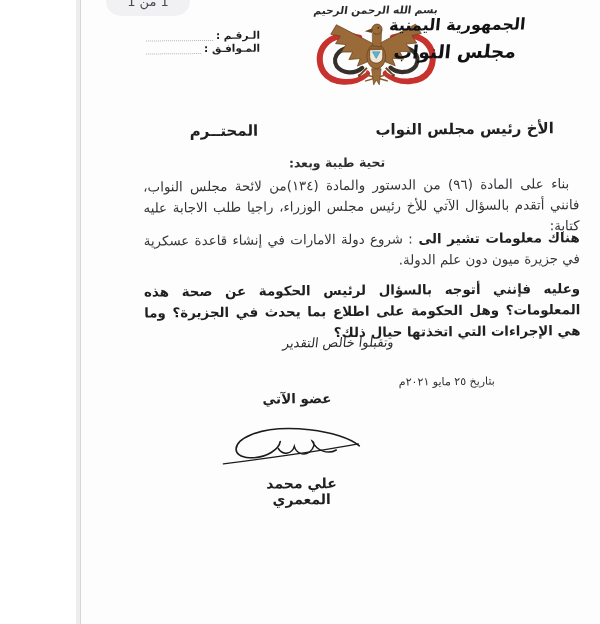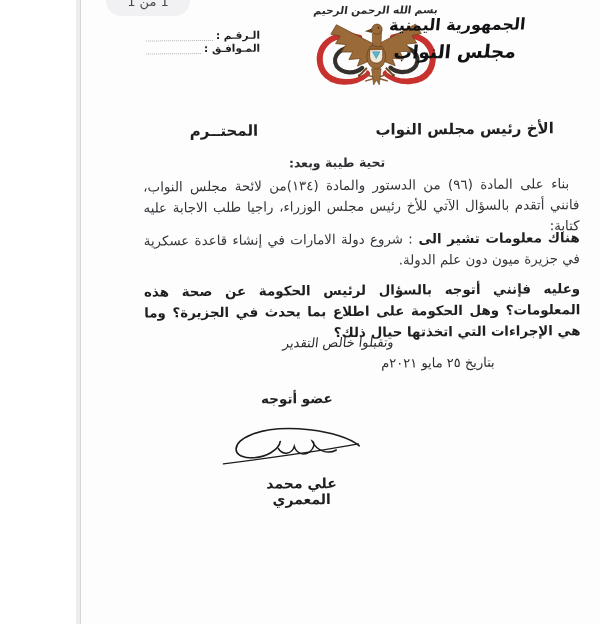--- a/index.html
+++ b/index.html
@@ -49,21 +49,21 @@
   .para{position:absolute;right:20px;left:68px;font-size:13.4px;line-height:20.8px;
         text-align:justify;text-align-last:right;color:var(--ink-soft);}
   .p1{top:176px;text-indent:10px;}
   .p2{top:230px;}
   .p2 b{color:var(--ink);}
   .p3{top:281px;font-weight:bold;color:var(--ink);}
 
   .closing{position:absolute;left:0;right:0;top:335px;text-align:center;font-size:13px;
            color:#2b2b2f;transform:skewX(-7deg);}
 
-  .date-line{position:absolute;right:106px;top:356px;font-size:13px;color:#2e2e32;text-align:right;}
+  .date-line{position:absolute;right:106px;top:376px;font-size:11px;color:#2e2e32;text-align:right;}
 
   .sig-title{position:absolute;left:166px;top:390px;width:108px;text-align:center;
              font-size:13.5px;font-weight:bold;color:var(--ink);}
   .signature{position:absolute;left:142px;top:412px;}
   .sig-name{position:absolute;left:158px;top:475px;width:132px;text-align:center;
             font-size:14px;font-weight:bold;color:var(--ink);}
 </style>
 </head>
 <body>
 
@@ -131,21 +131,21 @@
     <p class="para p1">بناء على المادة (٩٦) من الدستور والمادة (١٣٤)من لائحة مجلس النواب، فانني أتقدم بالسؤال الآتي للأخ رئيس مجلس الوزراء، راجيا طلب الاجابة عليه كتابة:</p>
 
     <p class="para p2"><b>هناك معلومات تشير الى </b><span>: شروع دولة الامارات في إنشاء قاعدة عسكرية في جزيرة ميون دون علم الدولة.</span></p>
 
     <p class="para p3">وعليه فإنني أتوجه بالسؤال لرئيس الحكومة عن صحة هذه المعلومات؟ وهل الحكومة على اطلاع بما يحدث في الجزيرة؟ وما هي الإجراءات التي اتخذتها حيال ذلك؟</p>
 
     <div class="closing">وتقبلوا خالص التقدير</div>
 
     <div class="date-line">بتاريخ ٢٥ مايو ٢٠٢١م</div>
 
-    <div class="sig-title">عضو أتوجه</div>
+    <div class="sig-title">عضو الآتي</div>
 
     <svg class="signature" width="150" height="62" viewBox="0 0 150 62" aria-hidden="true">
       <path d="M140,34 C122,18 62,10 32,22 C12,30 12,44 30,45 C48,46 60,36 61,29" fill="none" stroke="#1c1c1f" stroke-width="1.6" stroke-linecap="round"></path>
       <path d="M59,36 C64,44 73,41 75,34 C77,41 84,44 90,40 C95,36 96,31 93,29 C97,38 108,43 117,38" fill="none" stroke="#1c1c1f" stroke-width="1.5" stroke-linecap="round"></path>
       <path d="M4,51 C45,46 100,39 139,32" fill="none" stroke="#1c1c1f" stroke-width="1.4" stroke-linecap="round"></path>
     </svg>
 
     <div class="sig-name">علي محمد المعمري</div>
 
   </div>

